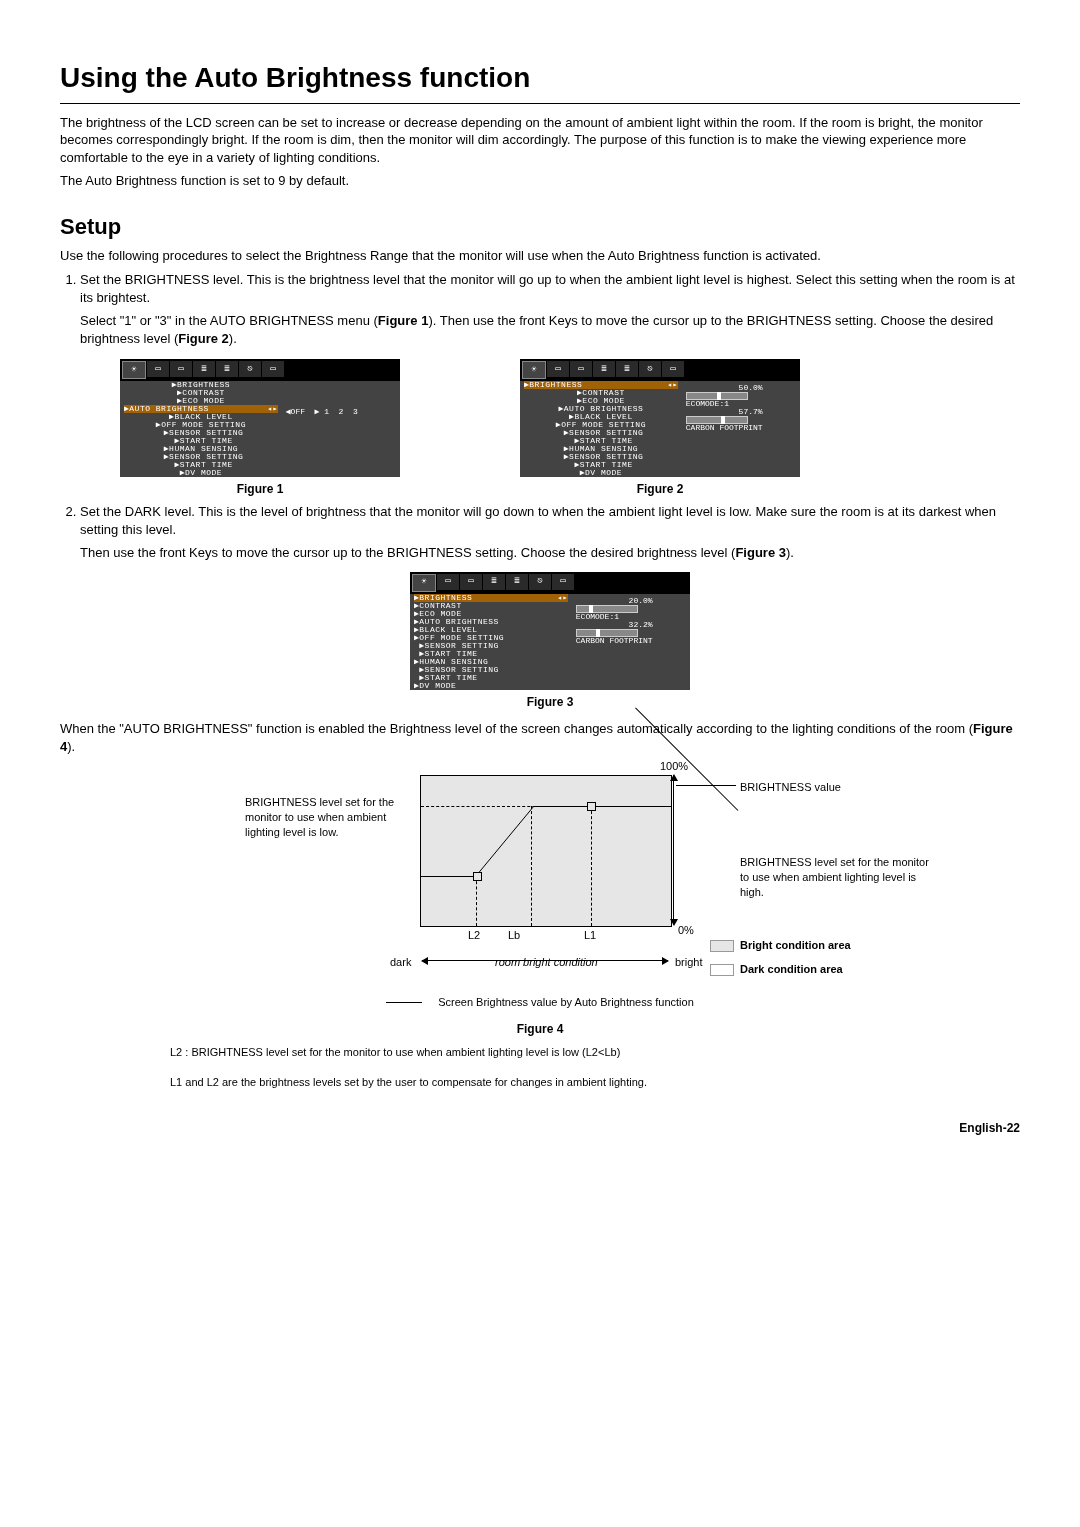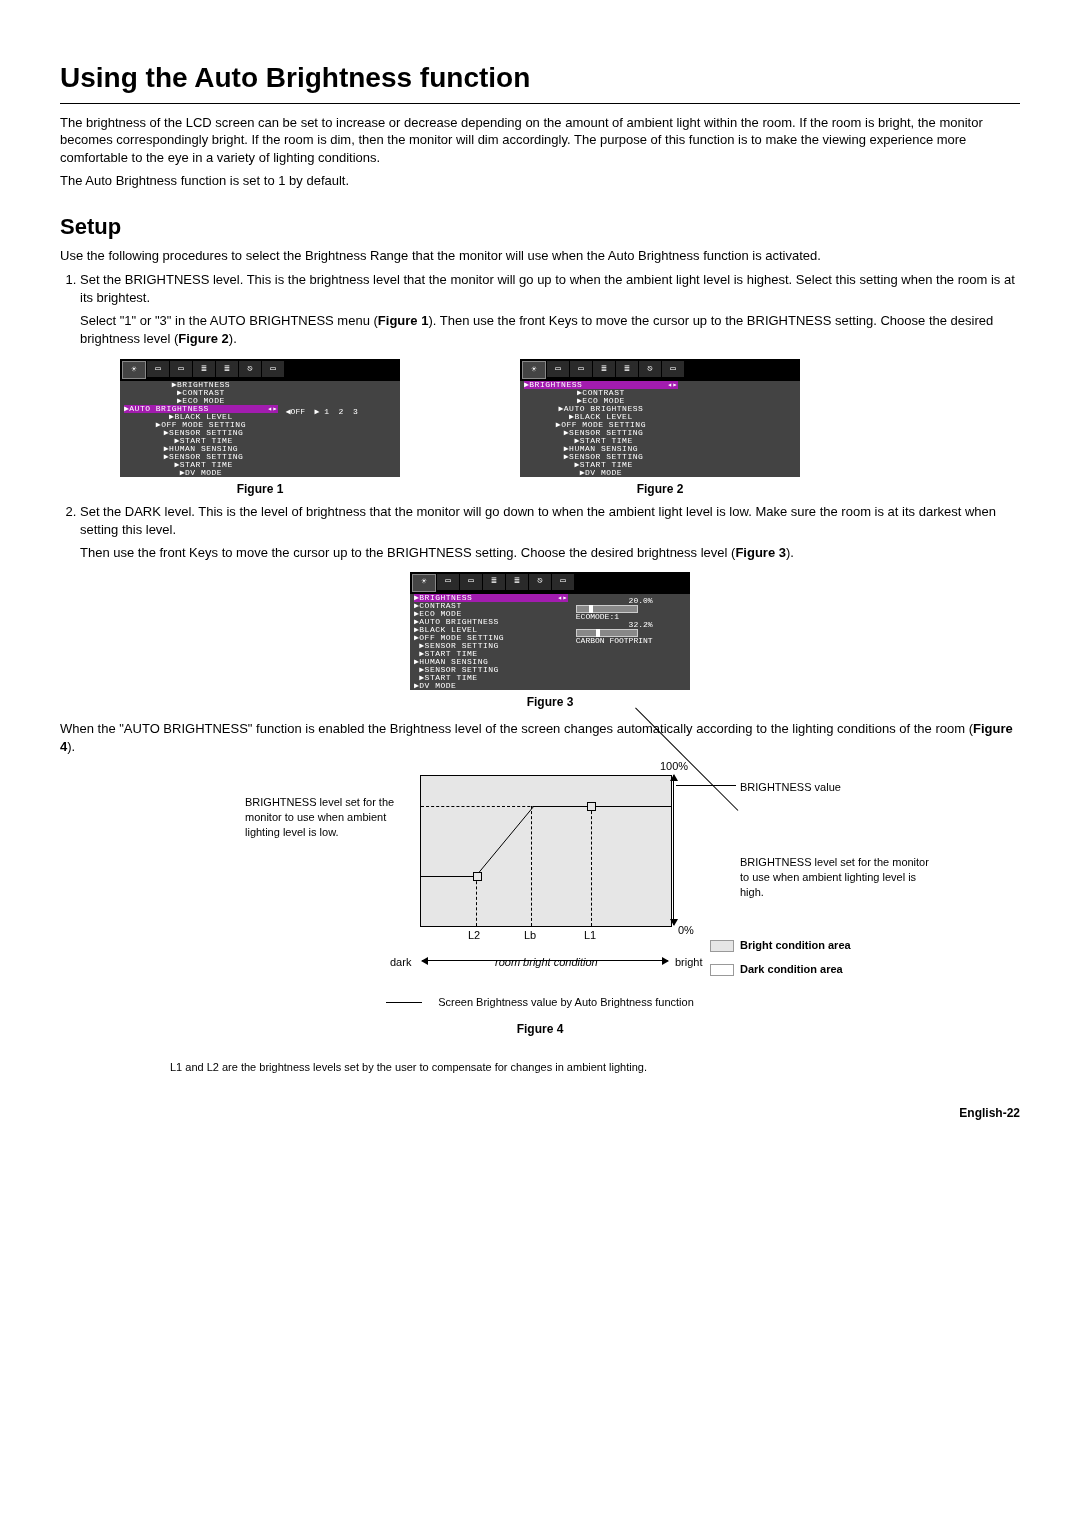--- a/index.html
+++ b/index.html
@@ -71,21 +71,21 @@
   .osd-body {
     display: flex;
     background: #434343;
   }
   .osd-menu {
     padding: 0 4px;
     white-space: pre;
     font-size: 8px;
     letter-spacing: 0.5px;
   }
-  .osd-menu .hl { background: #a21caf; color:#fff; display:inline-block; width:100%; }
+  .osd-menu .hl { background: #a16207; color:#fff; display:inline-block; width:100%; }
   .osd-right {
     padding: 3px 4px;
     font-size: 8px;
     white-space: pre;
     text-align: left;
   }
   .osd-slider {
     display:inline-block; width:60px; height:6px; background:#888;
     border:1px solid #ccc; position:relative; vertical-align:middle;
   }
@@ -150,21 +150,21 @@
   }
   .legend-line { width:36px; height:1px; background:#000; }
   .callout-line { position:absolute; height:1px; background:#000; }
 </style>
 </head>
 <body>
 
 <h1>Using the Auto Brightness function</h1>
 
 <p>The brightness of the LCD screen can be set to increase or decrease depending on the amount of ambient light within the room. If the room is bright, the monitor becomes correspondingly bright. If the room is dim, then the monitor will dim accordingly. The purpose of this function is to make the viewing experience more comfortable to the eye in a variety of lighting conditions.</p>
-<p>The Auto Brightness function is set to 1 by default.</p>
+<p>The Auto Brightness function is set to 9 by default.</p>
 
 <h2>Setup</h2>
 <p>Use the following procedures to select the Brightness Range that the monitor will use when the Auto Brightness function is activated.</p>
 
 <ol>
   <li>
     <span>Set the BRIGHTNESS level. This is the brightness level that the monitor will go up to when the ambient light level is highest. Select this setting when the room is at its brightest.</span>
     <p class="indent" style="margin-left:0;">
       <span>Select "1" or "3" in the AUTO BRIGHTNESS menu (</span><b>Figure 1</b><span>). Then use the front Keys to move the cursor up to the BRIGHTNESS setting. Choose the desired brightness level (</span><b>Figure 2</b><span>).</span>
     </p>
@@ -221,20 +221,26 @@
 ▶ECO MODE
 ▶AUTO BRIGHTNESS
 ▶BLACK LEVEL
 ▶OFF MODE SETTING
  ▶SENSOR SETTING
  ▶START TIME
 ▶HUMAN SENSING
  ▶SENSOR SETTING
  ▶START TIME
 ▶DV MODE</div>
+            <div class="osd-right">           <span>50.0%</span>
+<span class="osd-slider"><span class="osd-slider-knob" style="left:50%"></span></span>
+<span>ECOMODE:1</span>
+           <span>57.7%</span>
+<span class="osd-slider"><span class="osd-slider-knob" style="left:57%"></span></span>
+<span>CARBON FOOTPRINT</span></div>
           </div>
         </div>
         <div class="figure-caption">Figure 2</div>
       </div>
     </div>
   </li>
 
   <li>
     <span>Set the DARK level. This is the level of brightness that the monitor will go down to when the ambient light level is low. Make sure the room is at its darkest when setting this level.</span>
     <p style="margin-left:0;">
@@ -313,37 +319,38 @@
 
   <div class="lbl-right" style="left:530px; top:15px;">BRIGHTNESS value</div>
   <div class="lbl-right" style="left:530px; top:90px;">BRIGHTNESS level set for the monitor to use when ambient lighting level is high.</div>
   <div class="lbl-right bold" style="left:530px; top:173px;">Bright condition area</div>
   <div class="lbl-right bold" style="left:530px; top:197px;">Dark condition area</div>
 
   <div class="callout-line" style="left:466px; top:20px; width:60px;"></div>
   <div class="callout-line" style="left:383px; top:45px; width:145px; transform:rotate(45deg); transform-origin:right center;"></div>
 
   <div class="axis-lbl" style="left:258px; top:163px;">L2</div>
-  <div class="axis-lbl" style="left:314px; top:163px;">Lb</div>
+  <div class="axis-lbl" style="left:298px; top:163px;">Lb</div>
   <div class="axis-lbl" style="left:374px; top:163px;">L1</div>
 
   <div class="arrow-line arrow-head-l arrow-head-r" style="left:212px; top:195px; width:246px;"></div>
   <div class="axis-lbl" style="left:180px; top:190px;">dark</div>
   <div class="axis-lbl" style="left:465px; top:190px;">bright</div>
   <div class="axis-lbl italic" style="left:285px; top:190px;">room bright condition</div>
 
   <div style="position:absolute; left:500px; top:175px; width:22px; height:10px; background:#e6e6e6; border:1px solid #999;"></div>
   <div style="position:absolute; left:500px; top:199px; width:22px; height:10px; background:#fff; border:1px solid #999;"></div>
 
   <div class="legend-row" style="position:absolute; left:0; right:0; top:230px; margin-top:0;">
     <div class="legend-line"></div>
     <span>Screen Brightness value by Auto Brightness function</span>
   </div>
 
   <div class="figure-caption" style="position:absolute; left:0; right:0; top:252px; text-align:center;">Figure 4</div>
 </div>
 
 <div class="notes">
+  <div>L2 : BRIGHTNESS level set for the monitor to use when ambient lighting level is low (L2&lt;Lb)</div>
   <br>
   <div>L1 and L2 are the brightness levels set by the user to compensate for changes in ambient lighting.</div>
 </div>
 
 <div class="footer">English-22</div>
 
 </body></html>

